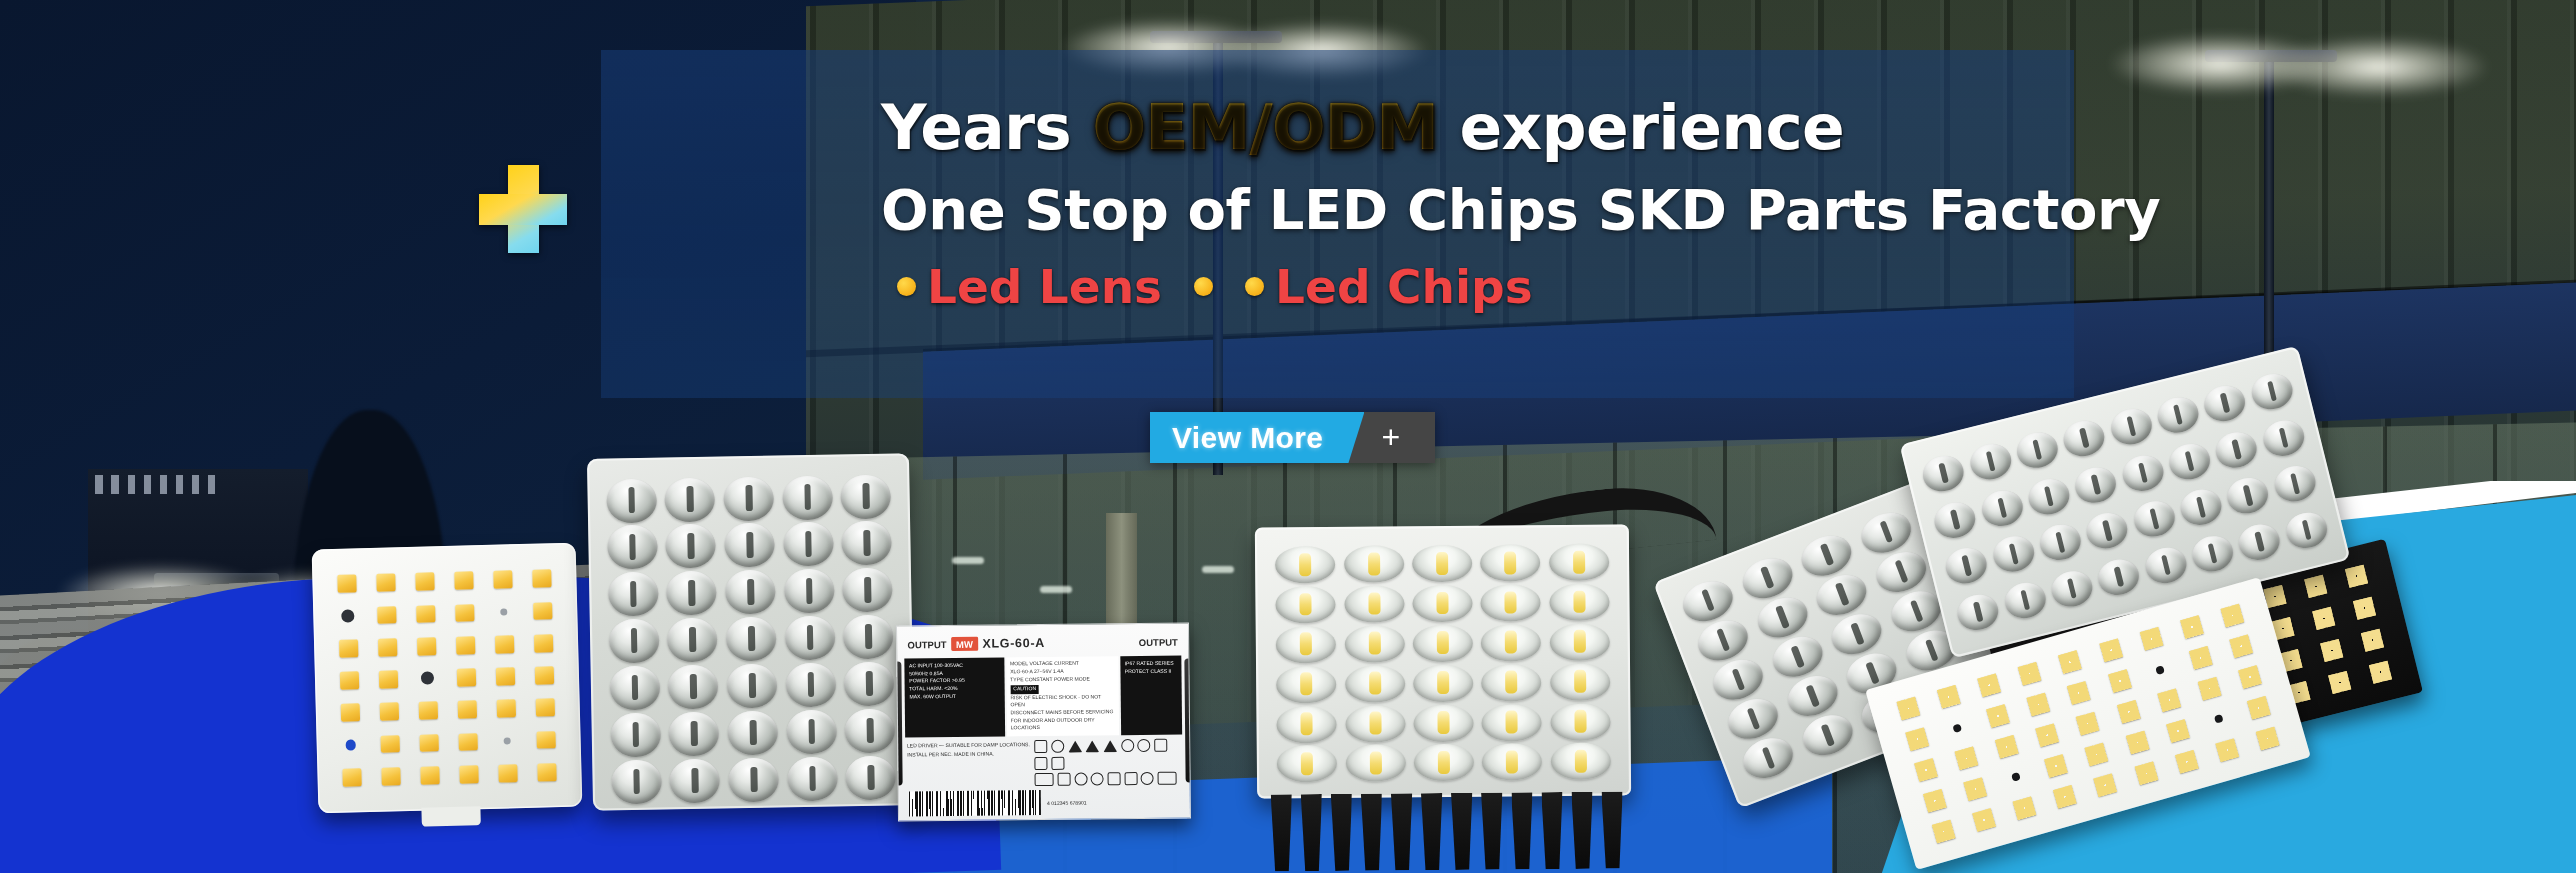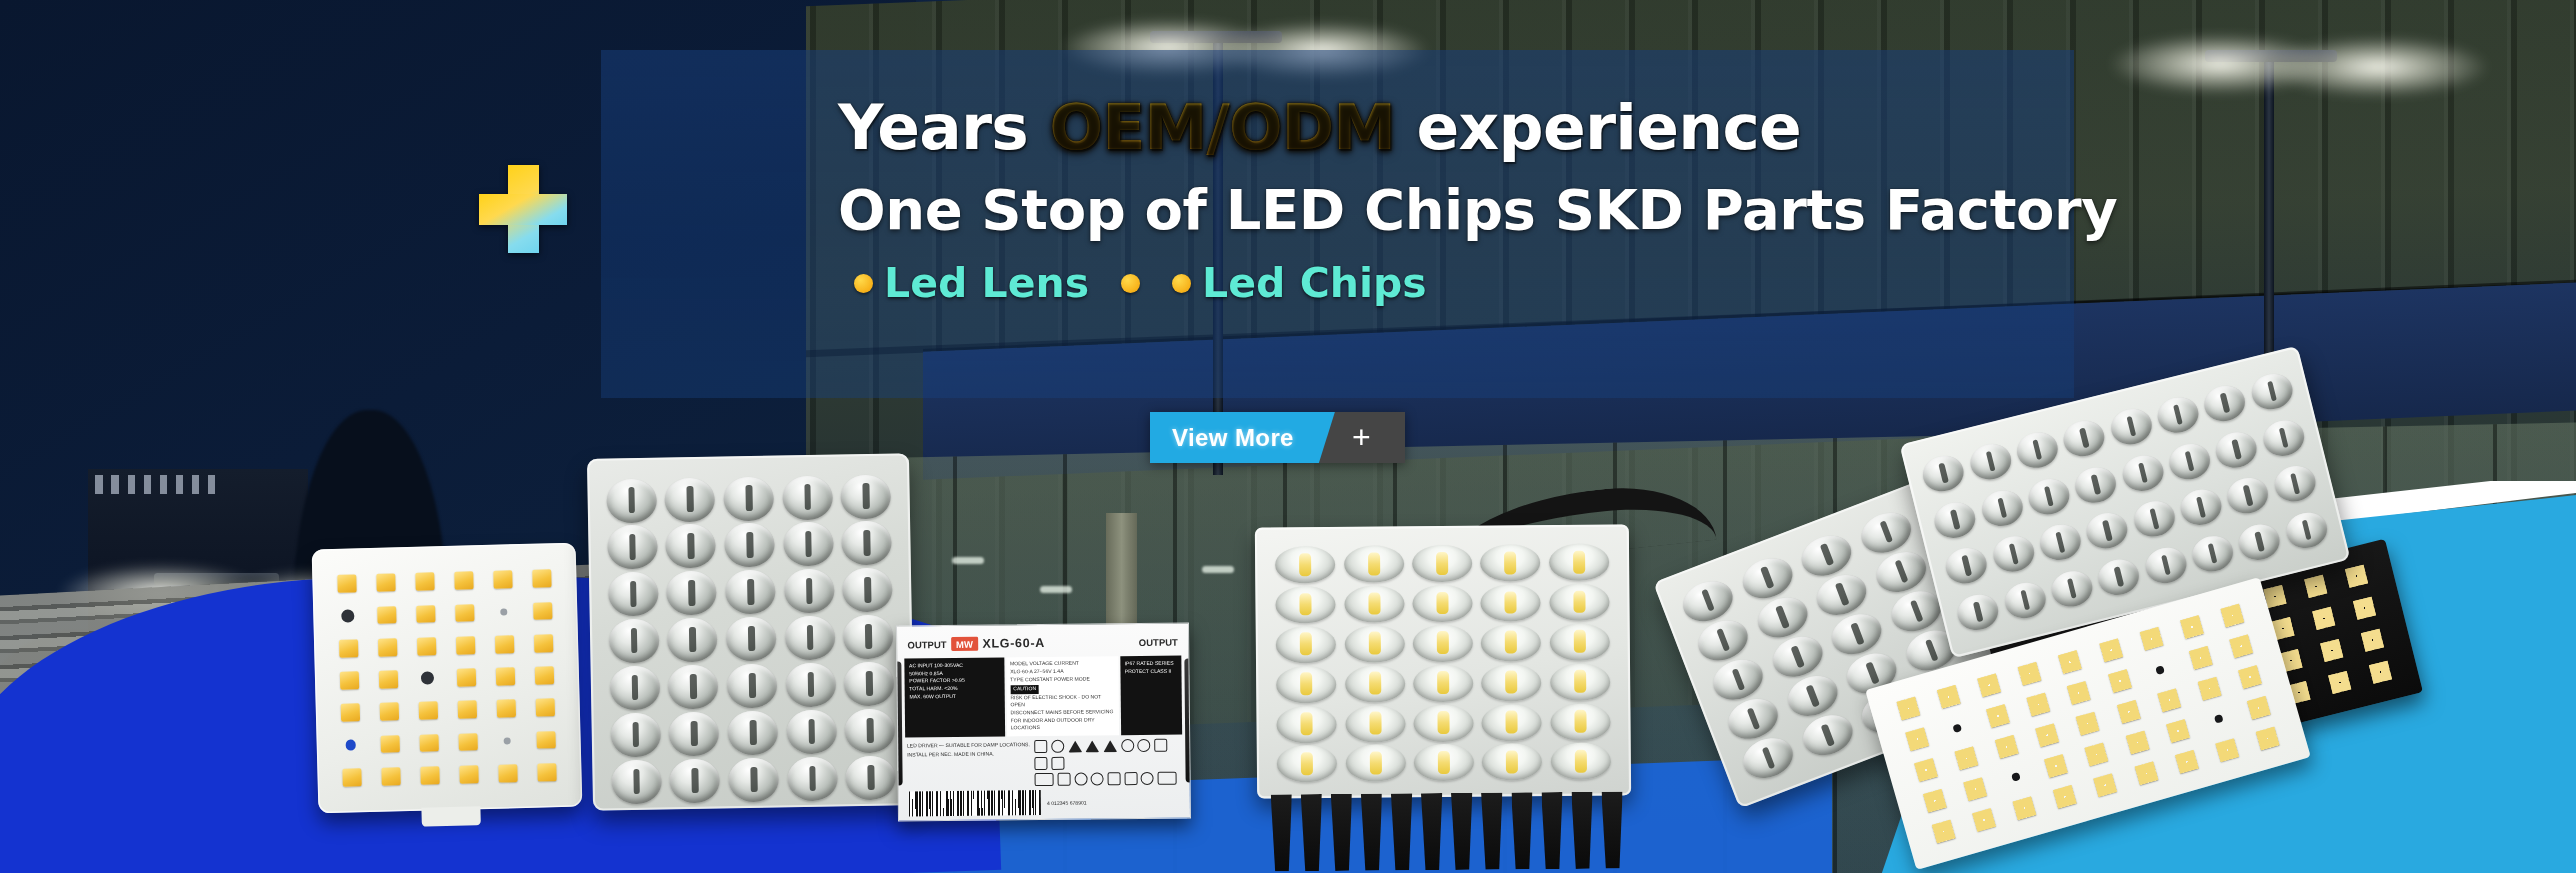--- a/index.html
+++ b/index.html
@@ -155,21 +155,21 @@
     filter:drop-shadow(0 2.2px 3.7px rgba(0,0,0,.6));
   }
   .plus i{
     position:absolute; display:block;
     background:linear-gradient(150deg,#ffd219 0%, #ffd94e 38%, #86dcee 78%, #6fd4ef 100%);
   }
   .plus i.v{ left:29px; top:0; width:31px; height:88px; }
   .plus i.h{ left:0; top:29px; width:88px; height:31px; }
 
   
-  .copy{ position:absolute; left:838px; top:94px; width:1187px; }
+  .copy{ position:absolute; left:881px; top:94px; width:1187px; }
 
   .line1{
     font-size:63px; font-weight:bold; line-height:1.08;
     font-family:"DejaVu Sans", sans-serif;
     color:#ffffff; letter-spacing:-0.7px; white-space:nowrap;
     text-shadow:0 0 1.5px rgba(0,0,0,.65), 0 2.2px 5.1px rgba(0,0,0,.6), 1.5px 1.5px 0 rgba(0,0,0,.35);
   }
   .line1 .accent{
     background:linear-gradient(180deg,#ffd42a 0%, #ffc61f 45%, #f2a615 100%);
     -webkit-background-clip:text; background-clip:text; color:transparent;
@@ -189,35 +189,35 @@
     white-space:nowrap;
   }
   .bullet{ display:flex; align-items:center; gap:11px; }
   .dot{
     width:19px; height:19px; border-radius:50%;
     background:radial-gradient(circle at 35% 32%, #ffd94a, #f7b119 70%, #e39d0f 100%);
     box-shadow:0 1.5px 2.9px rgba(0,0,0,.5);
     flex:0 0 auto;
   }
   .bullet span{
-    font-size:41px; font-weight:bold; color:#5eead4;
+    font-size:47px; font-weight:bold; color:#ef4444;
     font-family:"DejaVu Sans", sans-serif;
     text-shadow:0 0 1.5px rgba(0,0,0,.6), 0 1.5px 3.7px rgba(0,0,0,.55);
   }
 
   
   .cta{
     position:absolute; left:1150px; top:412px;
     display:flex; align-items:stretch; height:51px;
     filter:drop-shadow(0 2.9px 5.9px rgba(0,0,0,.45));
     cursor:pointer;
   }
   .cta-main{
     background:#22aae3; color:#fff;
-    font-size:24px; font-weight:600; letter-spacing:0.4px;
+    font-size:30px; font-weight:600; letter-spacing:0.4px;
     display:flex; align-items:center; padding:0 29px 0 22px;
     clip-path:polygon(0 0, 100% 0, calc(100% - 16px) 100%, 0 100%);
     padding-right:41px;
     text-shadow:0 0 5.1px rgba(255,255,255,.55);
   }
   .cta-plus{
     background:#454545; color:#fff;
     width:88px; display:flex; align-items:center; justify-content:center;
     font-size:32px; font-weight:400; margin-left:-17.6px;
   }

